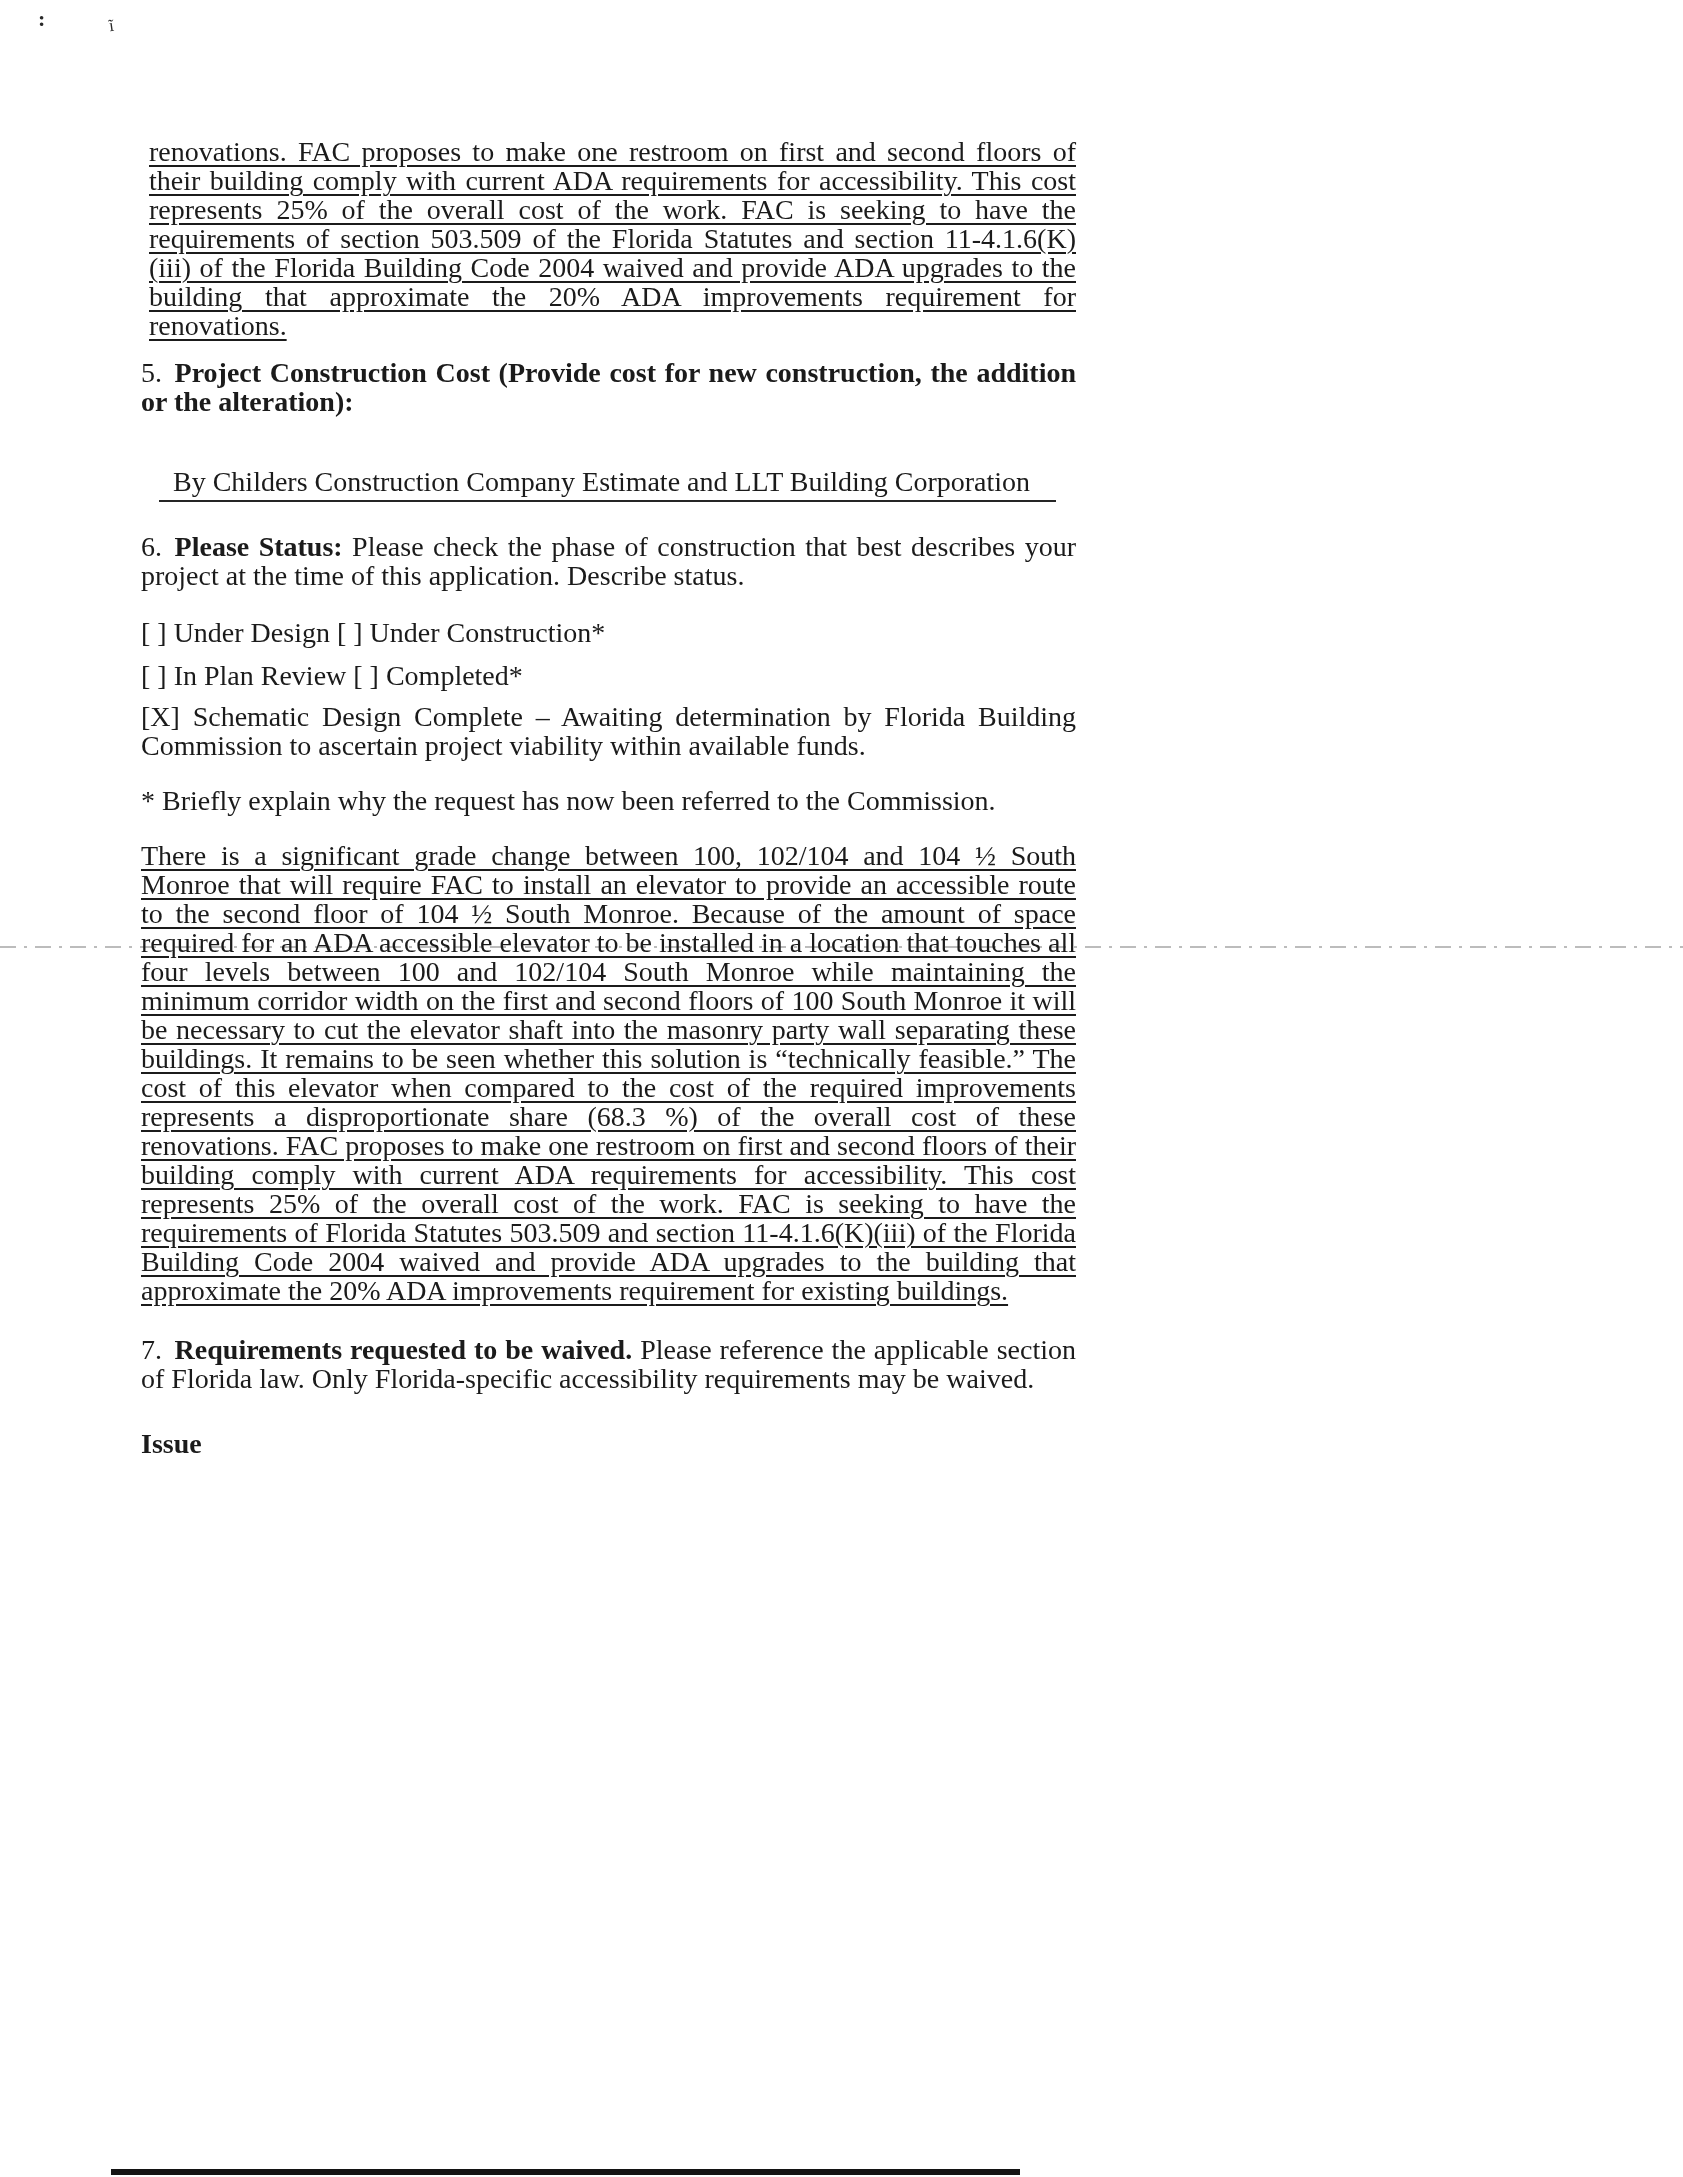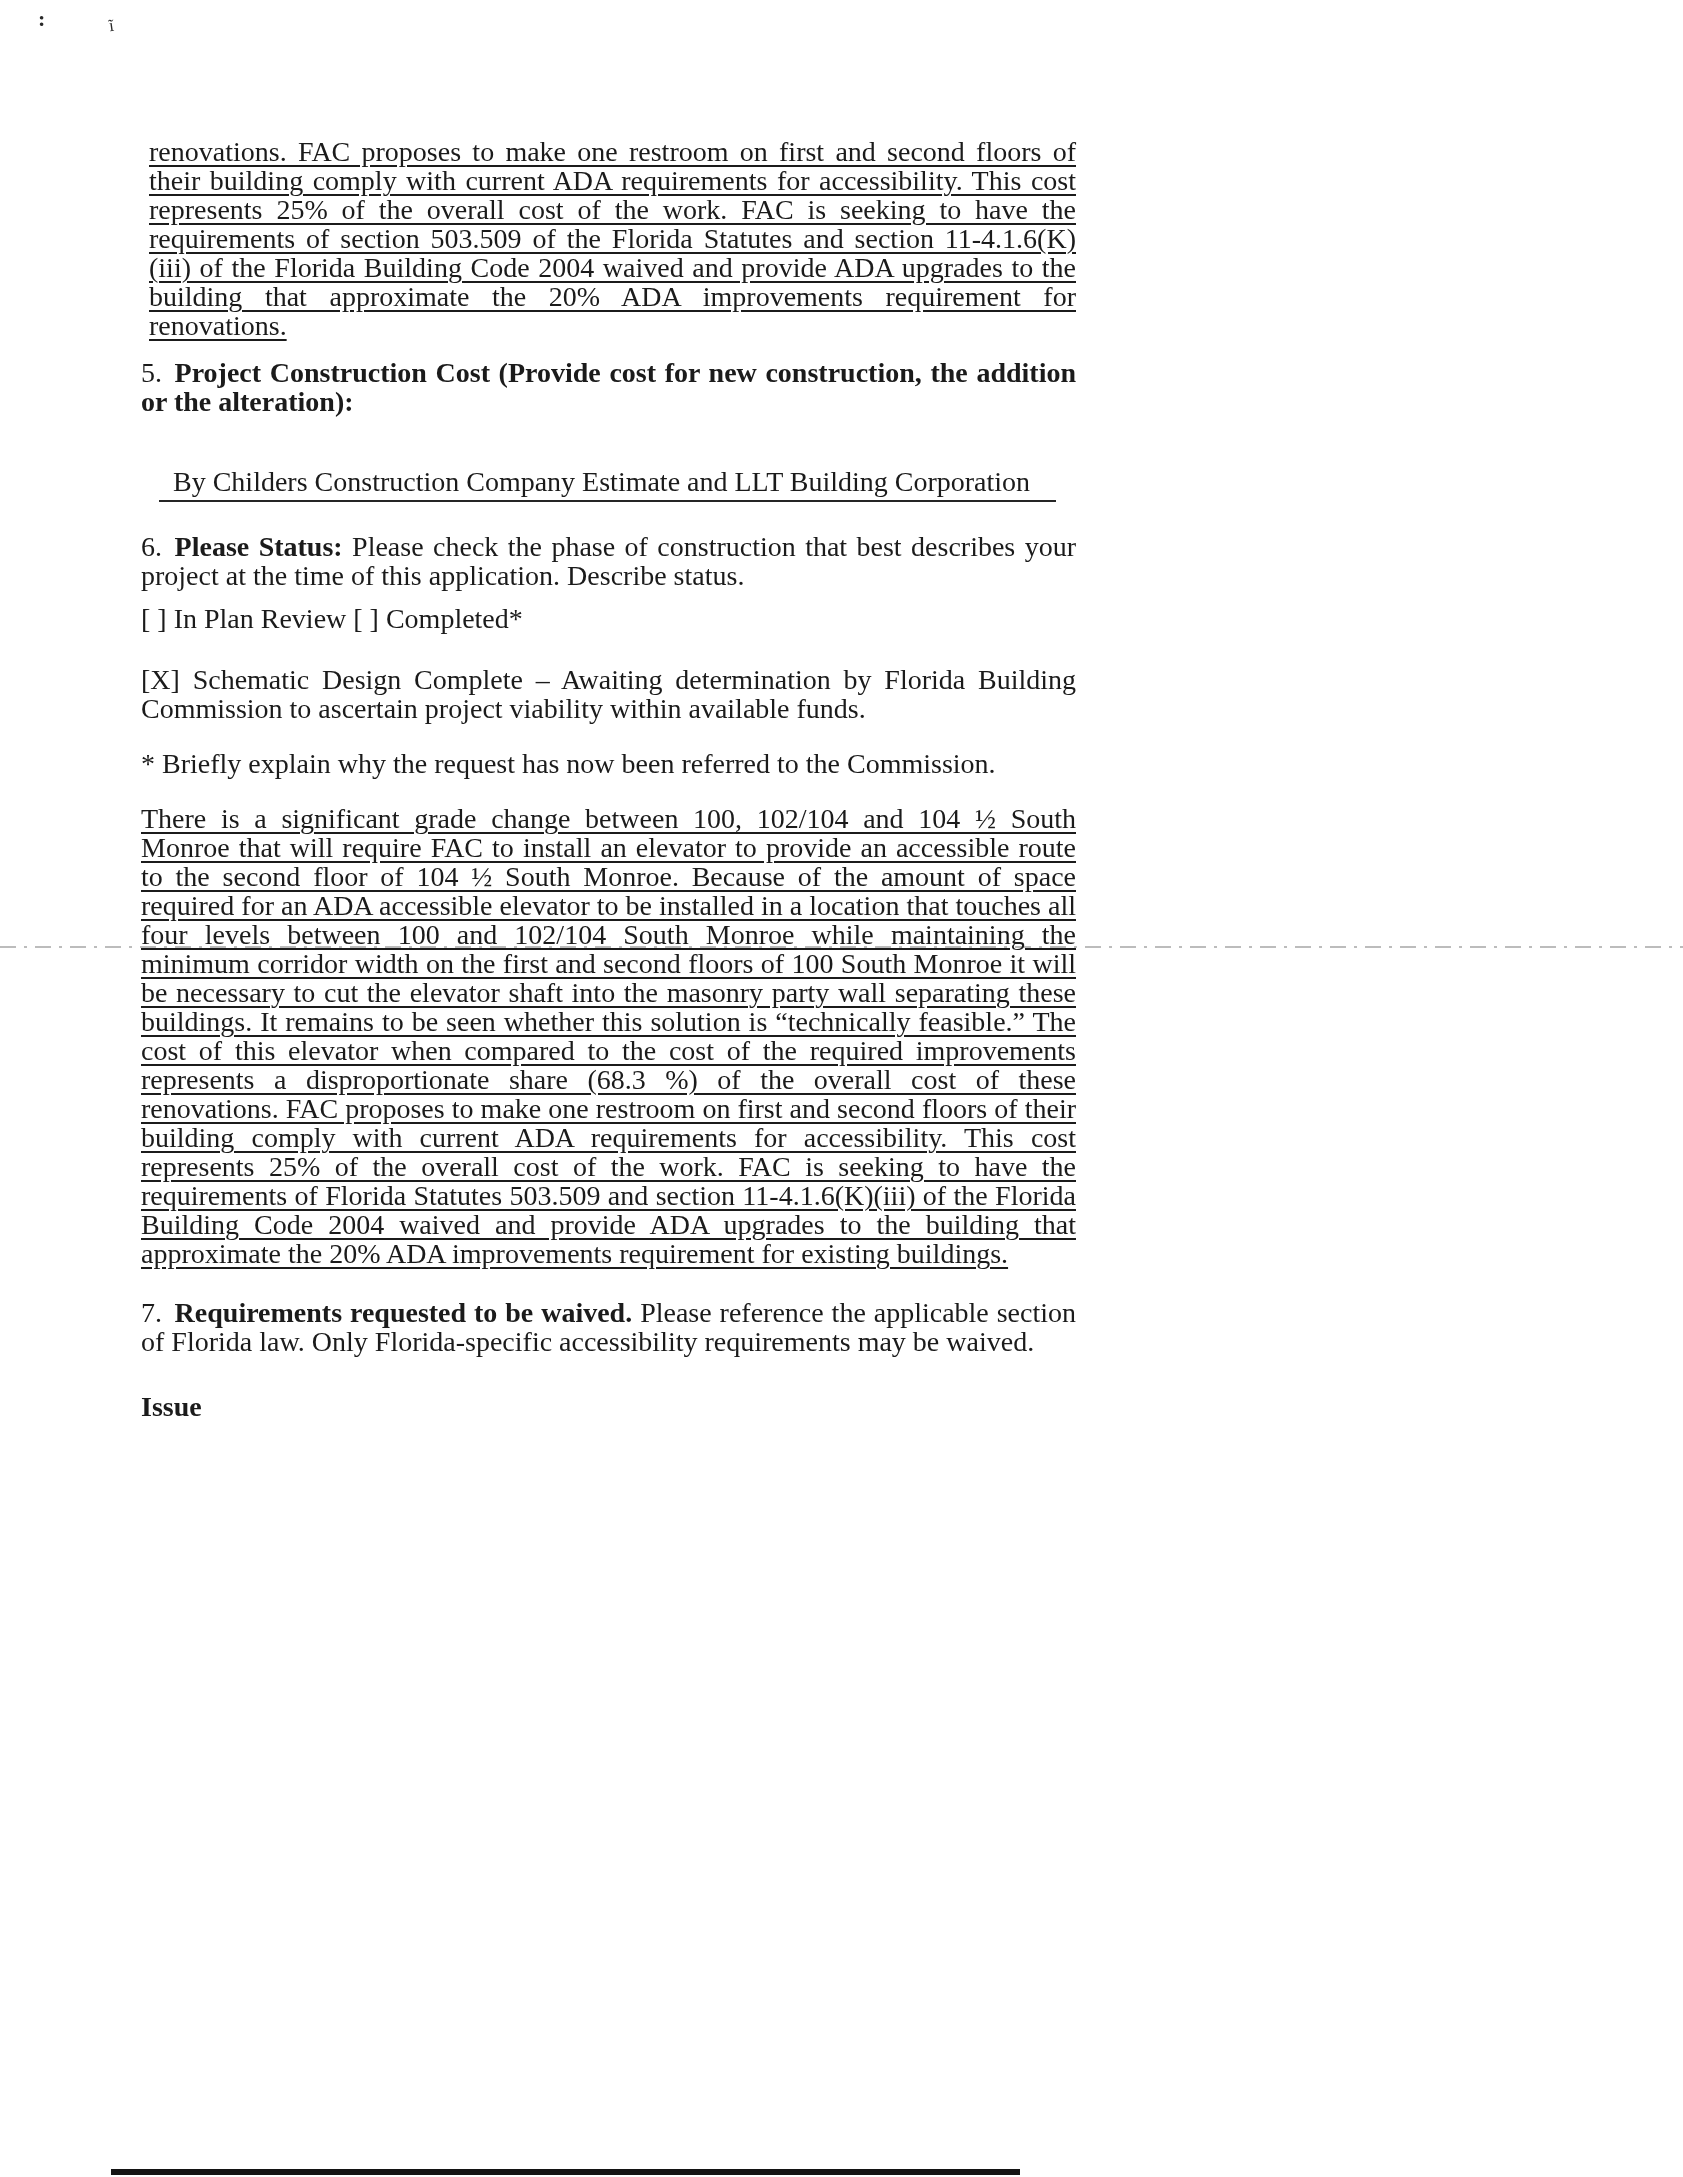--- a/index.html
+++ b/index.html
@@ -36,21 +36,21 @@
   .answer-line {
     margin-top: 51px;
     margin-left: 18px;
     width: 897px;
     border-bottom: 2px solid #252525;
     padding: 0 0 4px 14px;
   }
   .item6 { margin-top: 30px; }
   .cb1 { margin-top: 28px; }
   .cb2 { margin-top: 14px; }
-  .status-line { margin-top: 32px; }
+  .status-line { margin-top: 12px; }
   .note-line { margin-top: 26px; }
   .explain { margin-top: 26px; }
   .item7 { margin-top: 30px; }
   .issue-label { margin-top: 36px; font-weight: bold; }
   .issue-line { margin-top: 32px; text-align: justify; text-align-last: justify; }
   .issue-text {
     border-bottom: 2px solid #252525;
     padding-left: 12px;
     padding-bottom: 3px;
   }
@@ -99,20 +99,21 @@
 
     <div class="answer-line">
       <span>By Childers Construction Company Estimate and LLT Building Corporation</span>
     </div>
 
     <p class="item6 justify">
       <span class="num">6.</span><span class="bold">Please Status:</span>
       <span>Please check the phase of construction that best describes your project at the time of this application.  Describe status.</span>
     </p>
 
+    <p class="cb1">[ ] Under Design [ ] Under Construction*</p>
 
     <p class="cb2">[ ] In Plan Review [ ] Completed*</p>
 
     <p class="status-line justify">[X] Schematic Design Complete – Awaiting determination by Florida Building Commission to ascertain project viability within available funds.</p>
 
     <p class="note-line">* Briefly explain why the request has now been referred to the Commission.</p>
 
     <p class="explain justify underlined">There is a significant grade change between 100, 102/104 and 104 ½ South Monroe that will require FAC to install an elevator to provide an accessible route to the second floor of 104 ½ South Monroe.  Because of the amount of space required for an ADA accessible elevator to be installed in a location that touches all four levels between 100 and 102/104 South Monroe while maintaining the minimum corridor width on the first and second floors of 100 South Monroe it will be necessary to cut the elevator shaft into the masonry party wall separating these buildings.  It remains to be seen whether this solution is “technically feasible.”  The cost of this elevator when compared to the cost of the required improvements represents a disproportionate share (68.3 %) of the overall cost of these renovations.  FAC proposes to make one restroom on first and second floors of their building comply with current ADA requirements for accessibility.  This cost represents 25% of the overall cost of the work.  FAC is seeking to have the requirements of Florida Statutes 503.509 and section 11-4.1.6(K)(iii) of the Florida Building Code 2004 waived and provide ADA upgrades to the building that approximate the 20% ADA improvements requirement for existing buildings.</p>
 
     <p class="item7 justify">

